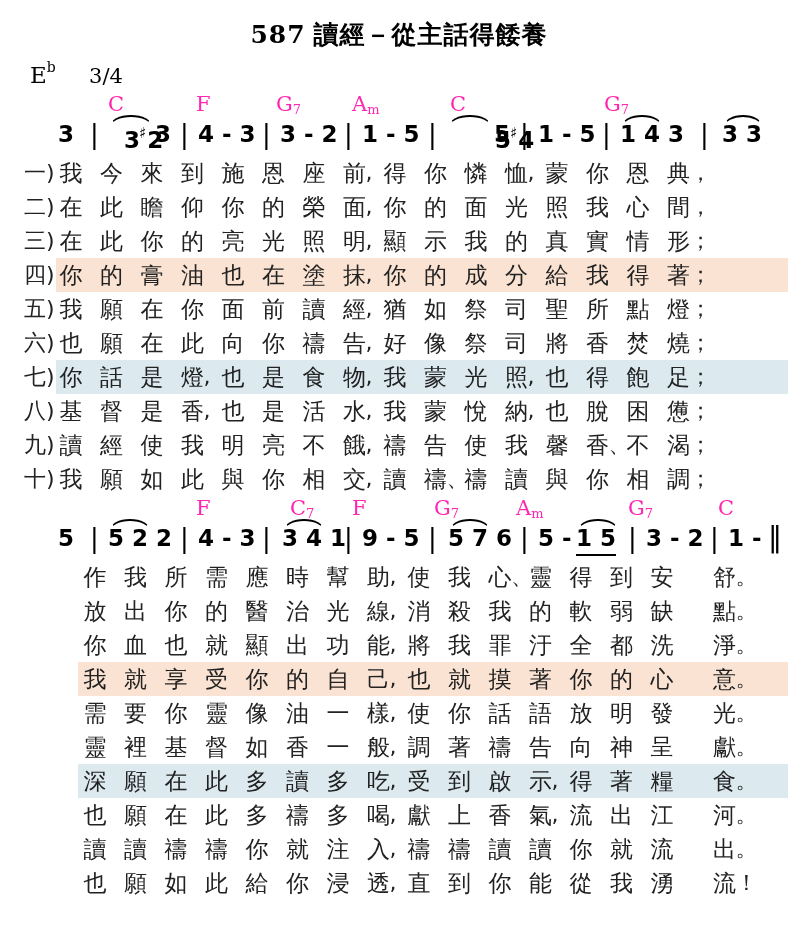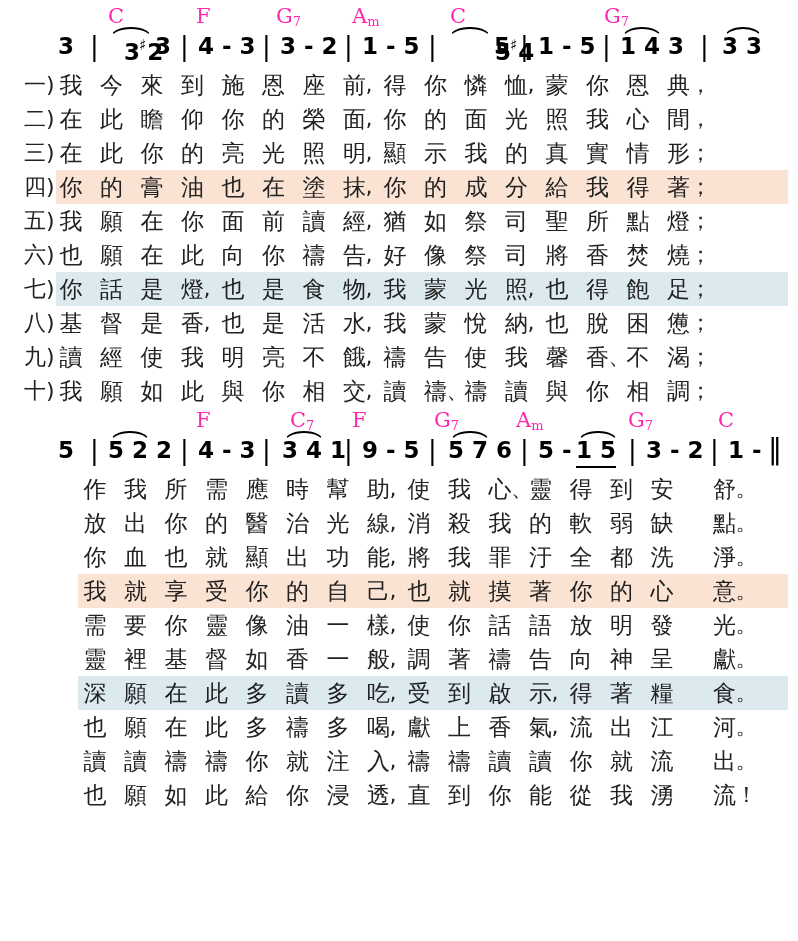--- a/index.html
+++ b/index.html
@@ -164,21 +164,28 @@
     position: absolute;
     font-size: 22px;
     line-height: 34px;
   }
 </style>
 </head>
 <body>
 
 <div class="sheet">
 
-
+  <div class="title">
+    <span class="num">587</span><span>讀經－從主話得餧養</span>
+  </div>
+
+  <div class="keyline">
+    <span class="keysig"><span>E</span><span class="flat">b</span></span>
+    <span class="meter">3/4</span>
+  </div>
 
   <div class="staff" id="staff1">
     <div class="chordrow" id="staff1-chords">
         <div class="chord" style="left: 108px;">C</div>
         <div class="chord" style="left: 196px;">F</div>
         <div class="chord" style="left: 276px;">G<span class="sm">7</span></div>
         <div class="chord" style="left: 352px;">A<span class="sm">m</span></div>
         <div class="chord" style="left: 450px;">C</div>
         <div class="chord" style="left: 604px;">G<span class="sm">7</span></div>
       </div>

